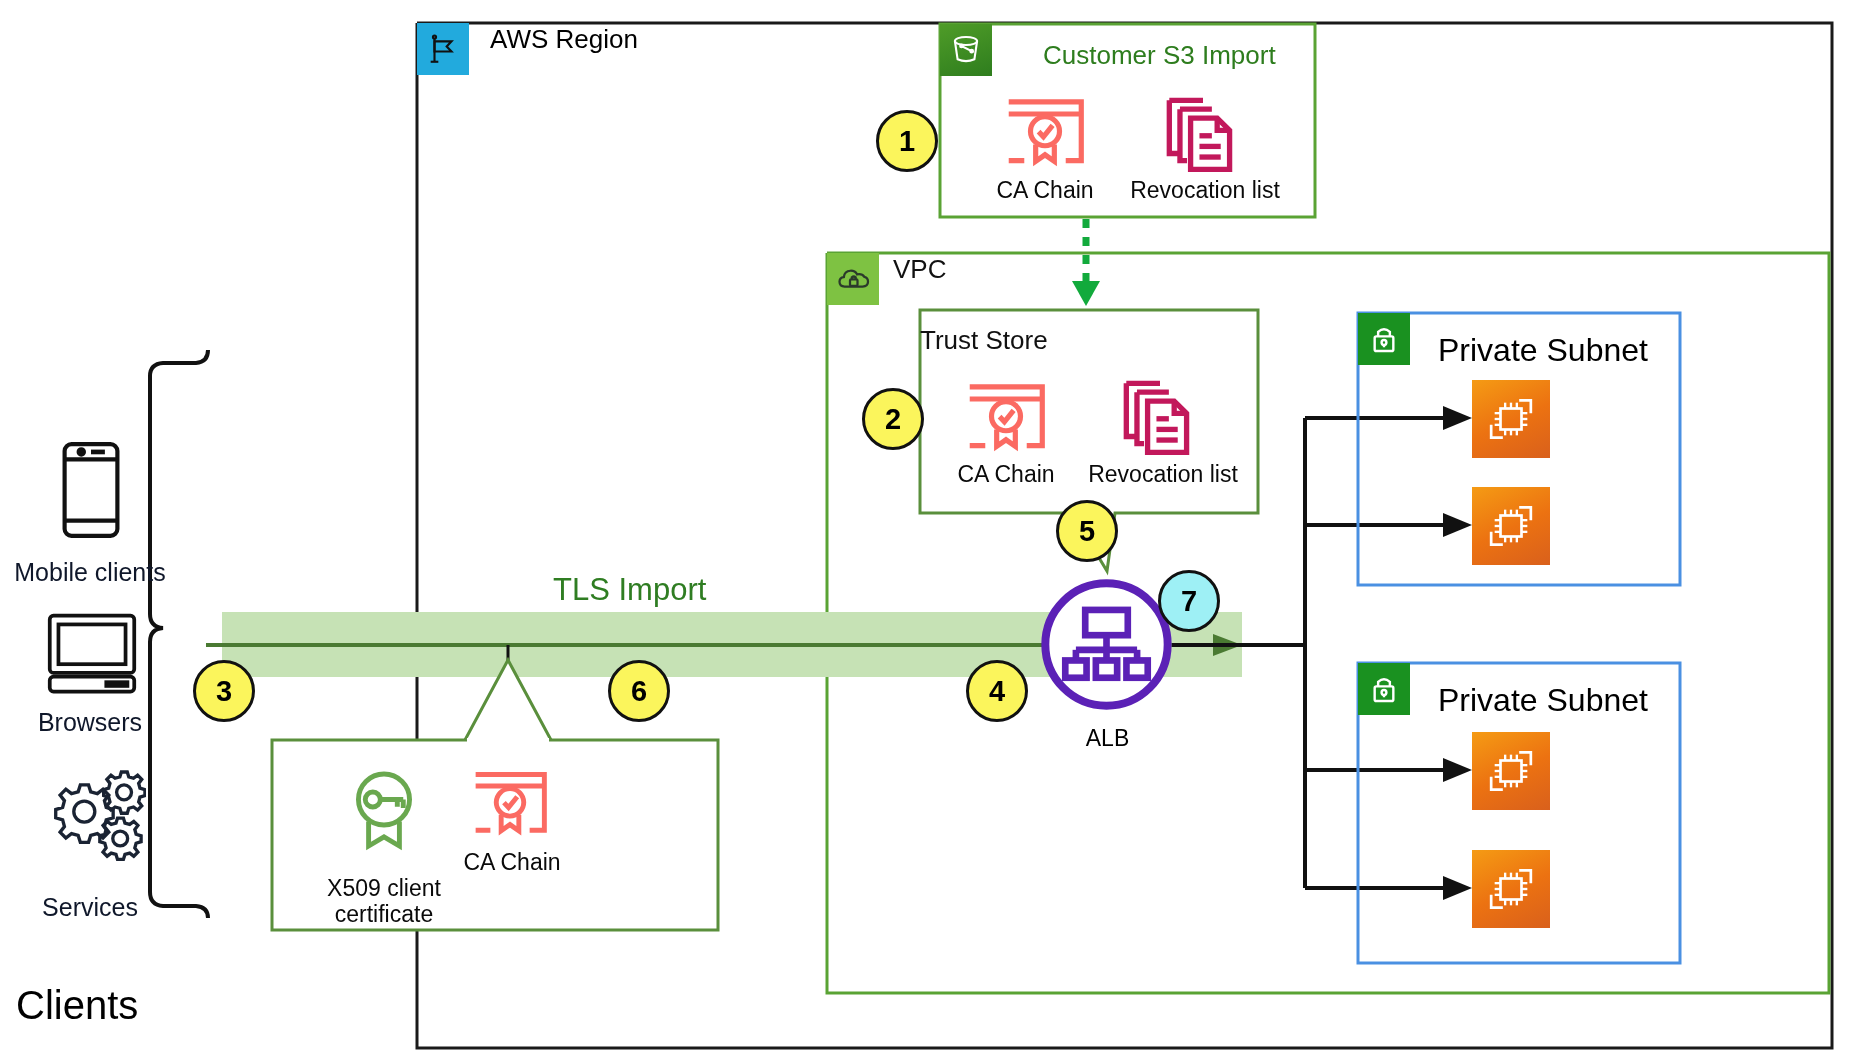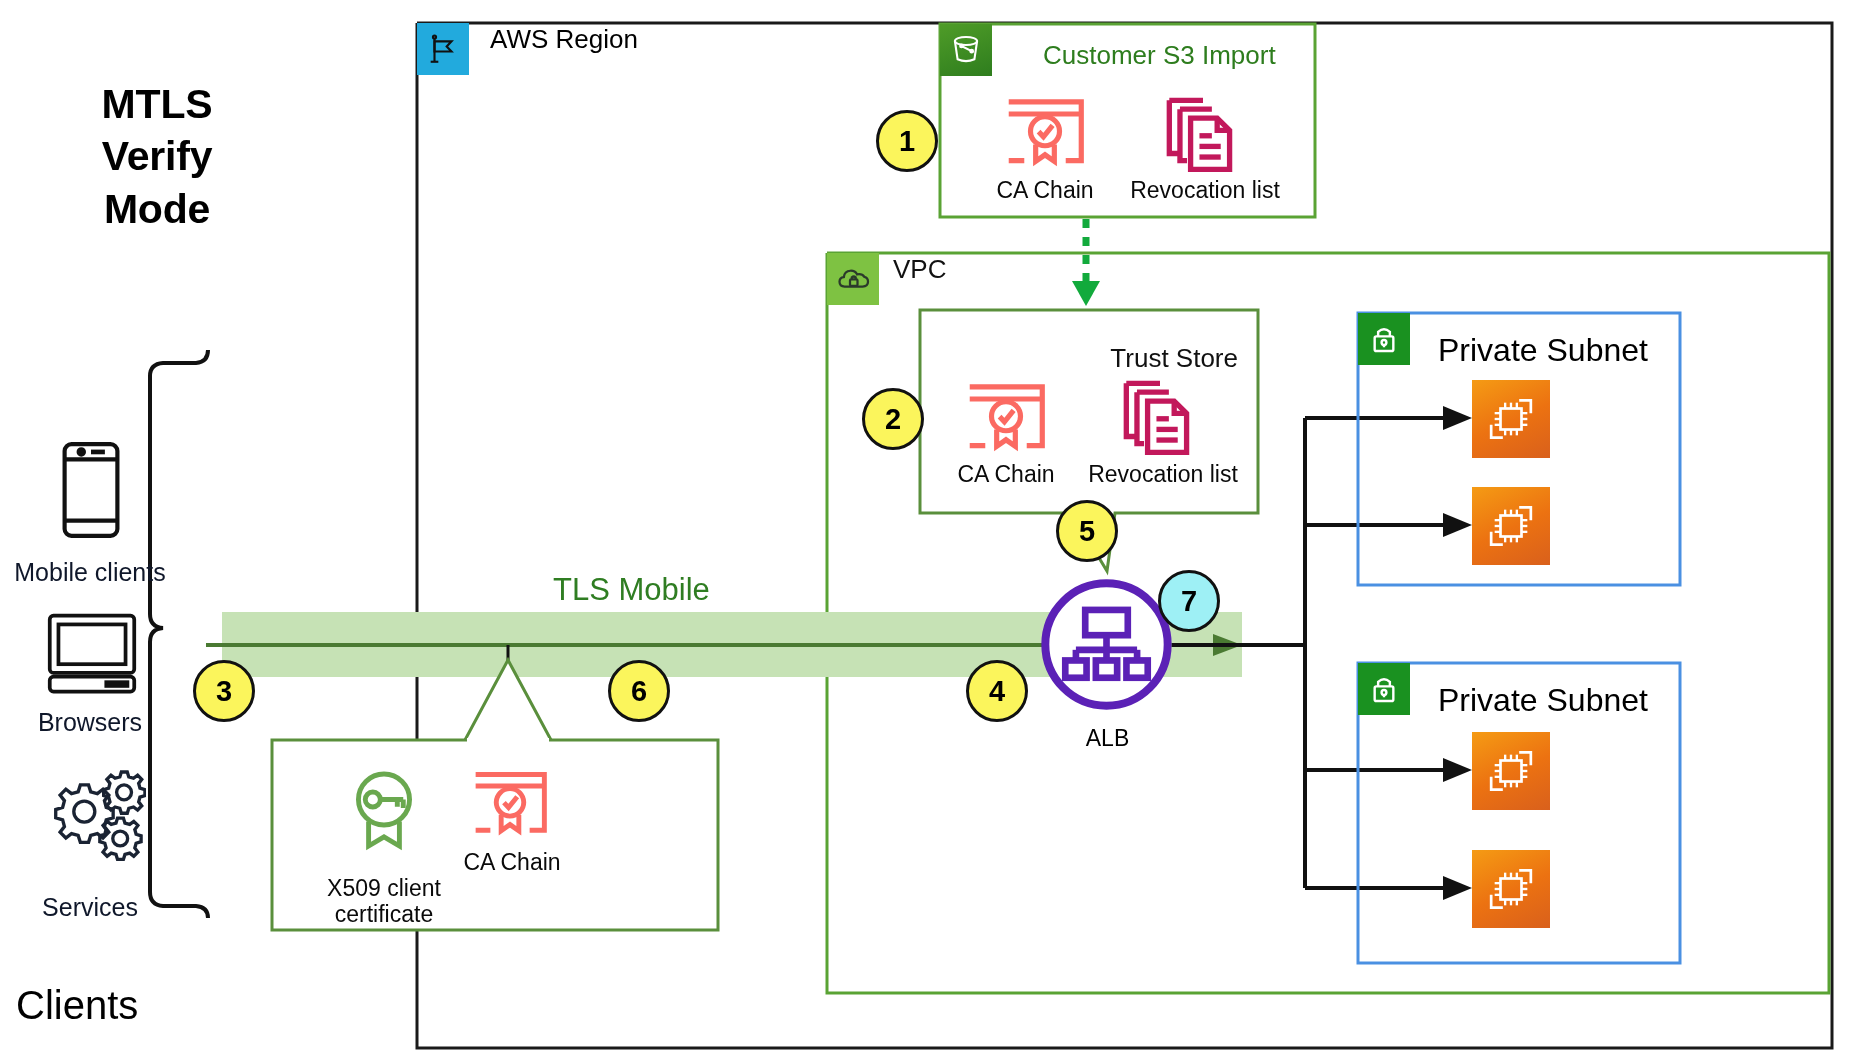--- a/index.html
+++ b/index.html
@@ -183,25 +183,20 @@
       <path d="M 1443 758 L 1472 770 L 1443 782 Z" fill="#111111"></path>
       <line x1="1305" y1="888" x2="1445" y2="888" stroke="#111111" stroke-width="4"></line>
       <path d="M 1443 876 L 1472 888 L 1443 900 Z" fill="#111111"></path>
     </g>
 
     <rect x="1358" y="313" width="322" height="272" fill="none" stroke="#4a90e2" stroke-width="3"></rect>
     <rect x="1358" y="663" width="322" height="300" fill="none" stroke="#4a90e2" stroke-width="3"></rect>
 
   </svg>
 
-  <div class="abs mtls-title">
-    <div>MTLS</div>
-    <div>Verify</div>
-    <div>Mode</div>
-  </div>
 
   <div class="abs clients-title">Clients</div>
 
   <div class="abs svc-tile tile-region" style="left:417px; top:23px;">
     <svg width="34" height="34" viewBox="0 0 24 24" fill="none" stroke="#111" stroke-width="1.5">
       <circle cx="6" cy="3.6" r="1.1"></circle>
       <line x1="6" y1="4.8" x2="6" y2="21"></line>
       <line x1="3.3" y1="21" x2="8.7" y2="21"></line>
       <path d="M6 6.6 L18 6.6 L14.6 10.2 L18 13.8 L6 13.8 Z"></path>
     </svg>
@@ -246,21 +241,21 @@
   <div class="abs svc-tile tile-vpc" style="left:827px; top:253px;">
     <svg width="36" height="36" viewBox="0 0 24 24" fill="none" stroke="#2b3a2b" stroke-width="1.5">
       <path d="M6.4 17 Q3 17 3 13.9 Q3 11 5.9 10.7 Q6.3 6.7 10.3 6.5 Q13.4 6.4 14.7 8.9
                Q18 8.2 19.6 10.6 Q22 11 22 13.9 Q22 17 18.4 17 Z"></path>
       <rect x="10" y="12.3" width="5" height="4.2" rx="0.7"></rect>
       <path d="M11.2 12.3 L11.2 10.9 Q12.5 9.7 13.8 10.9 L13.8 12.3"></path>
     </svg>
   </div>
   <div class="abs vpc-label" style="left:893px; top:254px;">VPC</div>
 
-  <div class="abs trust-title" style="left:920px; top:325px; width:318px; text-align:right;margin-top:18px;">Trust Store</div>
+  <div class="abs trust-title" style="left:920px; top:325px; width:318px; text-align:left;">Trust Store</div>
 
   <div class="abs" style="left:963px; top:380px;">
     <svg width="86" height="76" viewBox="0 0 48 44" fill="none" stroke="#fb6a62" stroke-width="3">
       <path d="M3 4 L45 4 L45 38 L36 38 M12 38 L3 38 Z"></path>
       <line x1="3" y1="11" x2="45" y2="11"></line>
       <circle cx="24" cy="21" r="8.4"></circle>
       <path d="M20.3 21.2 L23.1 24.2 L28.4 17.6" stroke-width="3"></path>
       <path d="M18.6 28.6 L18.6 38.4 L24 34.6 L29.4 38.4 L29.4 28.6"></path>
     </svg>
   </div>
@@ -272,21 +267,21 @@
       <path d="M9 8 L27 8 M9 8 L9 37 L13 37"></path>
       <path d="M15 13 L30 13 L37 20 L37 42 L15 42 Z"></path>
       <path d="M30 13 L30 20 L37 20"></path>
       <line x1="20" y1="23" x2="27" y2="23"></line>
       <line x1="20" y1="29" x2="32" y2="29"></line>
       <line x1="20" y1="35" x2="32" y2="35"></line>
     </svg>
   </div>
   <div class="abs icon-caption" style="left:1078px; top:462px; width:170px;">Revocation list</div>
 
-  <div class="abs tls-label" style="left:553px; top:572px;">TLS Mobile</div>
+  <div class="abs tls-label" style="left:553px; top:572px;">TLS Import</div>
 
   <div class="abs" style="left:1040px; top:578px;">
     <svg width="133" height="133" viewBox="0 0 100 100">
       <circle cx="50" cy="50" r="46" fill="#ffffff" stroke="#5b21b6" stroke-width="6"></circle>
       <g fill="none" stroke="#5b21b6" stroke-width="5">
         <rect x="34" y="24" width="32" height="19"></rect>
         <line x1="50" y1="43" x2="50" y2="54"></line>
         <line x1="27" y1="54" x2="73" y2="54"></line>
         <line x1="27" y1="54" x2="27" y2="62"></line>
         <line x1="50" y1="54" x2="50" y2="62"></line>

